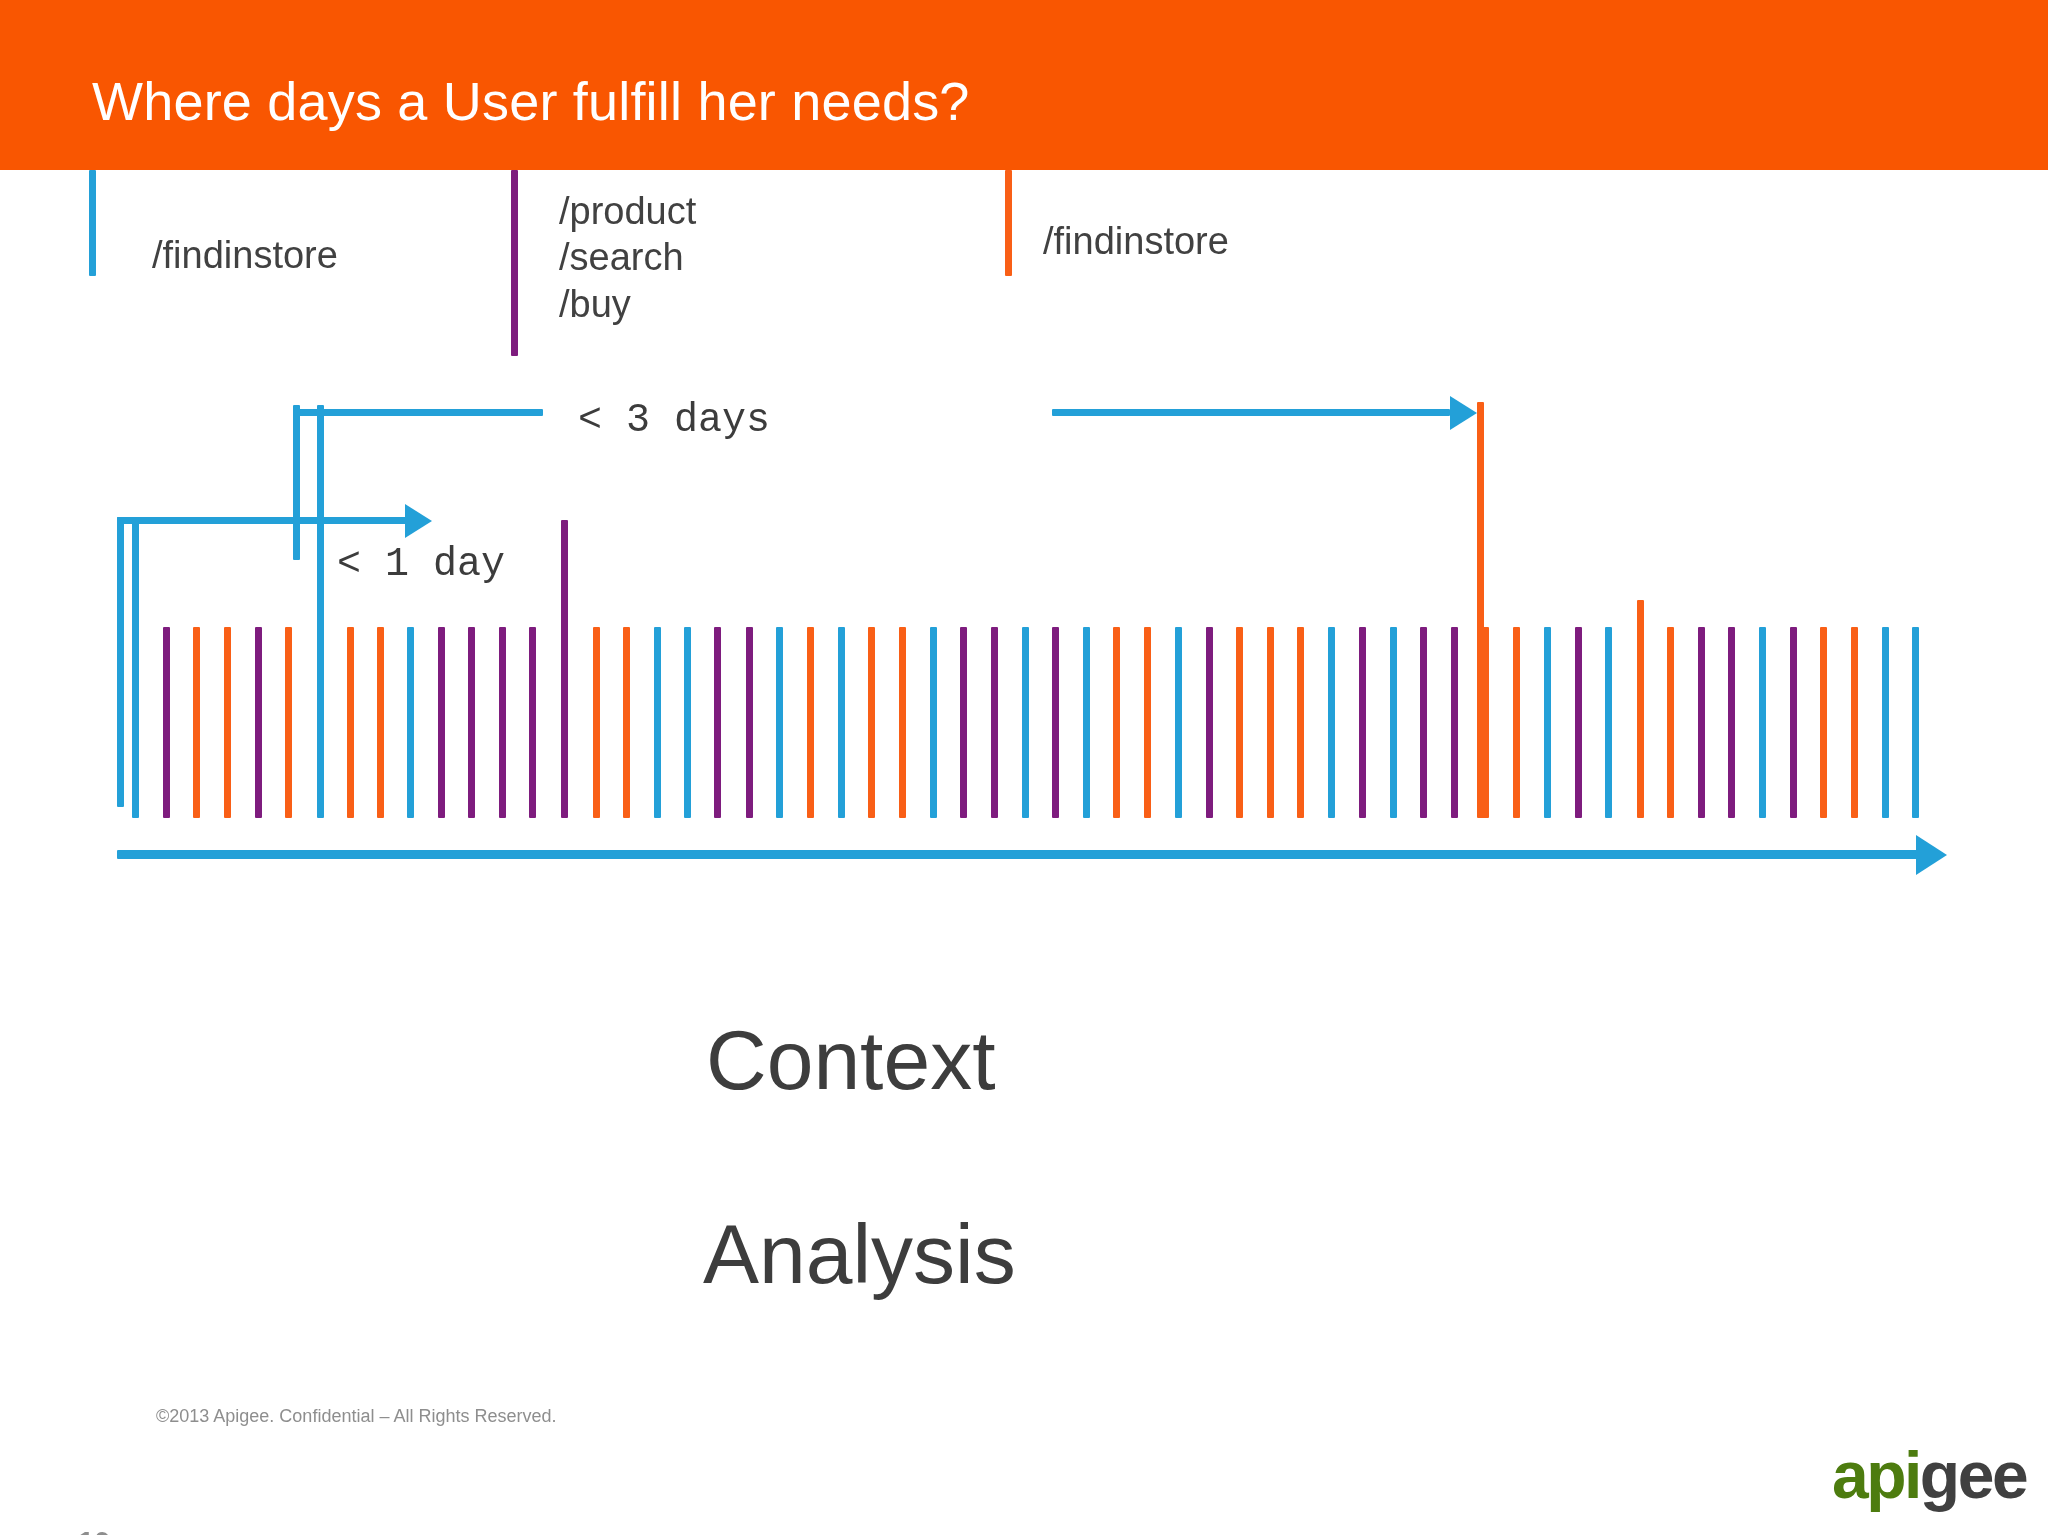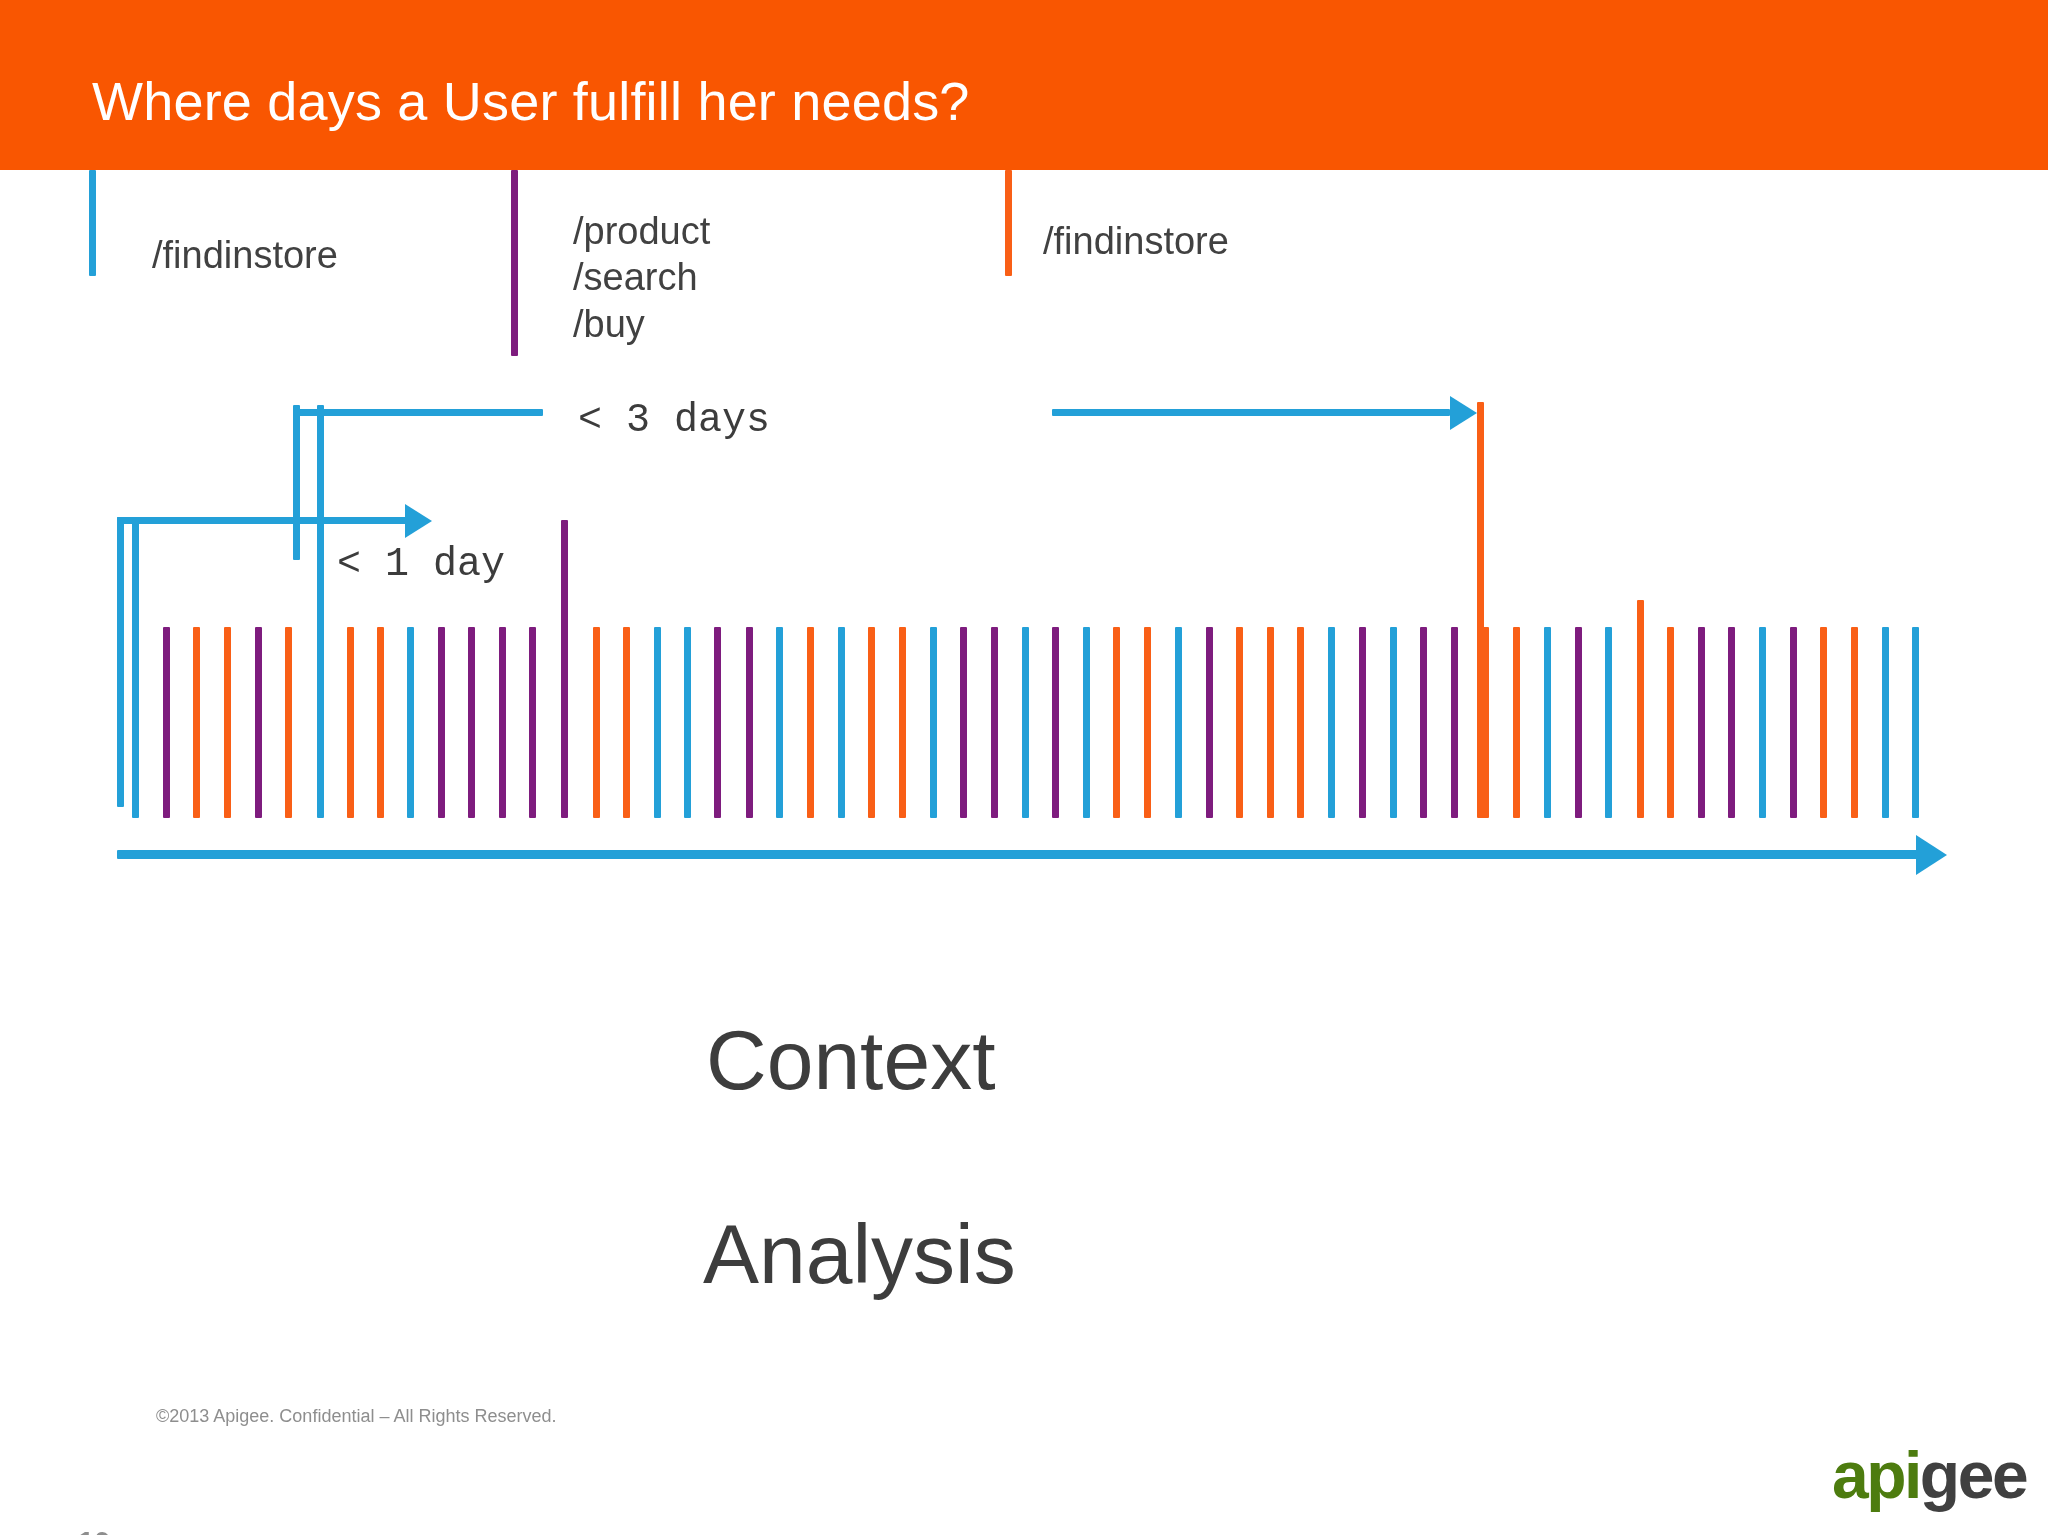--- a/index.html
+++ b/index.html
@@ -77,21 +77,21 @@
 </head>
 <body>
 
 <div class="header-bar"></div>
 <div class="header-title">Where days a User fulfill her needs?</div>
 
 <div id="markers">
     <div class="marker" style="left: 89px; top: 170px; height: 106px; background: rgb(35, 160, 216);"></div>
     <div class="marker-label" style="left: 152px; top: 232px;">/findinstore</div>
     <div class="marker" style="left: 511px; top: 170px; height: 186px; background: rgb(126, 28, 126);"></div>
-    <div class="marker-label" style="left: 573px; top: 188px; margin-top: 20px;">/product
+    <div class="marker-label" style="left: 559px; top: 188px;">/product
 /search
 /buy</div>
     <div class="marker" style="left: 1005px; top: 170px; height: 106px; background: rgb(249, 95, 22);"></div>
     <div class="marker-label" style="left: 1043px; top: 218px;">/findinstore</div>
   </div>
 
 <div>
   <div class="seg seg-v" style="left:293px;top:405px;height:155px;"></div>
   <div class="seg seg-h" style="left:293px;top:409px;width:250px;"></div>
   <div class="seg seg-h" style="left:1052px;top:409px;width:398px;"></div>

